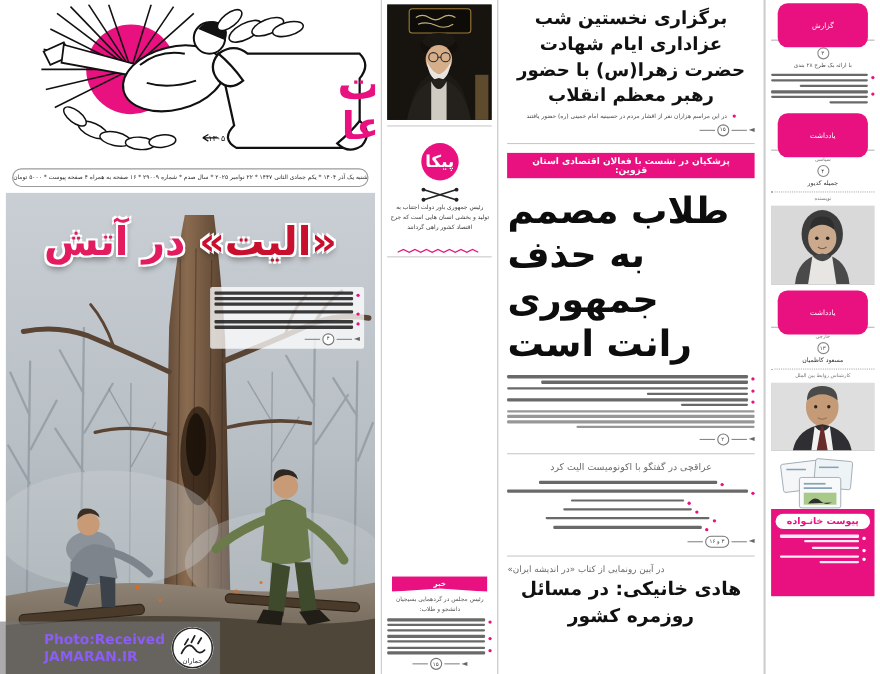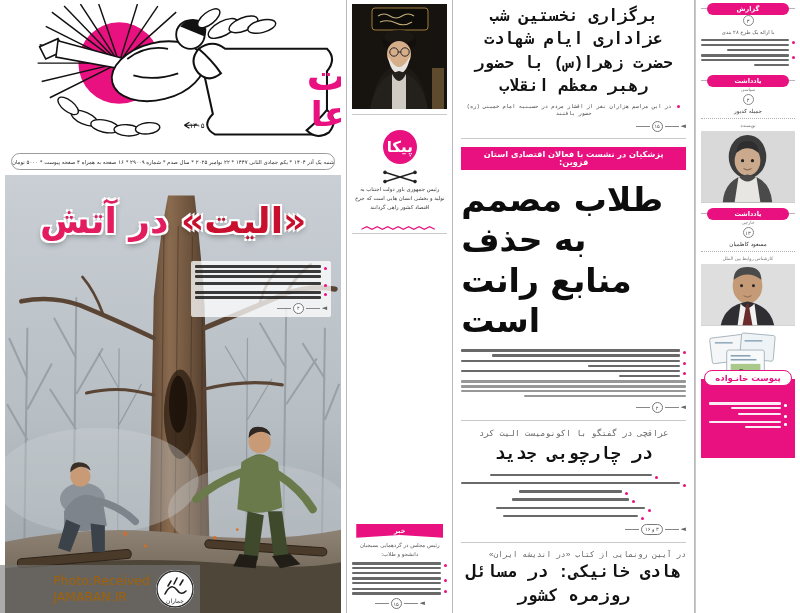--- a/index.html
+++ b/index.html
@@ -10,21 +10,21 @@
     background:#ffffff;
     display:flex;flex-direction:row-reverse;
   }
 
   
   .col{box-sizing:border-box;}
   .rule-v{width:1px;background:#b9b9b9;flex:0 0 1px;}
   .hr{height:1px;background:#c9c9c9;margin:5px 0;}
   .hr-d{height:0;border-top:1px dotted #b0b0b0;margin:4px 0;}
   .fa{direction:rtl;text-align:center;}
-  .ctr{text-align:center;font-family:Liberation Mono, monospace;}
+  .ctr{text-align:center;}
 
   
   .body-lines{display:flex;flex-direction:column;gap:2.4px;margin-top:3px;}
   .body-lines i{display:block;height:2.4px;background:#6f6f6f;opacity:.72;border-radius:1px;}
 
   .bullet-row{display:flex;align-items:flex-start;gap:3px;margin-bottom:3.2px;}
   .bullet-row .dot{flex:0 0 3px;height:3px;border-radius:50%;background:#E8117F;margin-top:2px;}
   .bullet-row .lines{flex:1;display:flex;flex-direction:column;gap:2.4px;}
   .bullet-row .lines i{display:block;height:2.4px;background:#444;opacity:.8;border-radius:1px;}
 
@@ -85,64 +85,64 @@
               display:flex;flex-direction:column;min-width:0;}
   .lead-head{font-size:16.5px;font-weight:bold;color:#111;line-height:1.42;text-align:center;}
   .lead-sub{font-size:5.4px;color:#4a4a4a;text-align:center;margin-top:4px;}
   .pink-kicker{
     display:inline-block;background:#E8117F;color:#fff;font-size:8.2px;font-weight:bold;
     padding:3px 7px 4px 7px;line-height:1;
   }
   .mega-head{font-size:33px;font-weight:bold;color:#0d0d0d;line-height:1.2;text-align:left;margin:10px 0 0 0;}
   .mid-kicker{font-size:8.5px;color:#6a6a6a;text-align:center;margin-bottom:3px;}
   .mid-head{font-size:17.5px;font-weight:bold;color:#111;line-height:1.42;text-align:center;}
-  .bot-kicker{font-size:8px;color:#6a6a6a;text-align:right;margin-bottom:2px;}
+  .bot-kicker{font-size:8px;color:#6a6a6a;text-align:left;margin-bottom:2px;}
   .bot-head{font-size:17px;font-weight:bold;color:#111;line-height:1.42;text-align:center;}
 
   
   .left-col{flex:0 0 105px;background:#fff;padding:3px 5px 0 5px;box-sizing:border-box;
             display:flex;flex-direction:column;border-left:1px solid #c9c9c9;}
   .sb-tag{
-    background:#E8117F;color:#fff;font-size:6.5px;font-weight:bold;text-align:center;
-    border-radius:9px;padding:2px 0;margin:0 6px;position:relative;z-index:2;
+    background:#E8117F;color:#fff;font-size:6.5px;font-weight:normal;text-align:center;
+    border-radius:9px;padding:16px 0;margin:0 6px;position:relative;z-index:2;
   }
   .sb-tag-line{height:1px;background:#b5b5b5;margin-top:-7px;margin-bottom:6px;}
   .sb-num{
     width:9px;height:9px;border:1px solid #888;border-radius:50%;margin:0 auto 3px auto;
     font-size:5px;display:flex;align-items:center;justify-content:center;color:#444;
   }
   .sb-kicker{font-size:5.2px;color:#555;text-align:center;margin-bottom:2px;}
   .sb-head{font-size:10.5px;font-weight:bold;color:#111;text-align:center;line-height:1.38;}
   .sb-author{font-size:5.6px;color:#333;text-align:center;margin-top:3px;}
   .sb-role{font-size:4.6px;color:#777;text-align:center;margin-top:1px;}
   .sb-portrait{width:100%;height:72px;overflow:hidden;margin-top:3px;position:relative;background:#cfcfcf;}
   .sb-bullets{margin-top:4px;}
   .promo{
     margin-top:4px;position:relative;height:128px;overflow:hidden;
     background:linear-gradient(180deg,#ffffff 0%,#ffffff 38%,#E8117F 38%,#E8117F 100%);
   }
   .promo-label{
-    position:absolute;top:40px;right:3px;left:3px;background:#fff;border:1.5px solid #E8117F;
+    position:absolute;top:52px;right:3px;left:3px;background:#fff;border:1.5px solid #E8117F;
     border-radius:8px;text-align:center;font-size:8.5px;font-weight:bold;color:#E8117F;padding:2px 0;
   }
   .promo-lines{position:absolute;top:72px;right:8px;left:8px;}
   .promo-lines .bl{display:flex;gap:3px;margin-bottom:3.5px;}
   .promo-lines .bl .dot{flex:0 0 2.6px;height:2.6px;border-radius:50%;background:#fff;margin-top:2px;}
   .promo-lines .bl .lines{flex:1;display:flex;flex-direction:column;gap:2.4px;}
   .promo-lines .bl .lines i{display:block;height:2.4px;background:#fff;opacity:.92;border-radius:1px;}
 
   
   .watermark{
     position:absolute;left:0;bottom:0;width:200px;height:48px;
     background:rgba(120,120,120,.62);display:flex;align-items:center;gap:6px;padding:0 6px;
     box-sizing:border-box;z-index:40;
   }
   .wm-logo{width:38px;height:38px;border-radius:50%;background:#fff;position:relative;flex:0 0 38px;
            display:flex;align-items:center;justify-content:center;overflow:hidden;}
-  .wm-text{color:#a16207;font-size:12.5px;font-weight:normal;line-height:1.25;direction:ltr;text-align:left;}
+  .wm-text{color:#8b5cf6;font-size:12.5px;font-weight:bold;line-height:1.25;direction:ltr;text-align:left;}
 </style>
 </head>
 <body>
 
 <div id="page">
 
   <div class="col right-col">
 
     <div class="masthead">
       <svg class="mast-svg" viewBox="0 0 330 148" preserveAspectRatio="xMidYMid meet">
@@ -453,21 +453,21 @@
       </div>
     </div>
 
     <div class="hr" style="margin:6px 0 8px 0;"></div>
 
     <div>
       <div style="text-align:right;">
         <span class="pink-kicker fa">پزشکیان در نشست با فعالان اقتصادی استان قزوین:</span>
       </div>
       <div class="mega-head fa" style="text-align:left;">طلاب مصمم به حذف</div>
-      <div class="mega-head fa" style="text-align:left;margin-top:2px;">منابع رانت است</div>
+      <div class="mega-head fa" style="text-align:left;margin-top:2px;">جمهوری رانت است</div>
 
       <div class="sb-bullets" style="margin-top:9px;">
         <div class="bullet-row">
           <span class="dot"></span>
           <span class="lines">
               <i></i>
               <i style="width:86%"></i>
             </span>
         </div>
         <div class="bullet-row">
@@ -498,21 +498,20 @@
         <span class="bar"></span>
         <span class="num">۲</span>
         <span class="bar"></span>
       </div>
     </div>
 
     <div class="hr" style="margin:7px 0;"></div>
 
     <div>
       <div class="mid-kicker fa ctr">عراقچی در گفتگو با اکونومیست الیت کرد</div>
-      <div class="mid-head fa ctr">در چارچوبی جدید</div>
 
       <div class="sb-bullets" style="margin-top:7px;">
         <div class="bullet-row" style="justify-content:center;">
           <span class="dot"></span>
           <span class="lines" style="max-width:72%">
               <i></i>
             </span>
         </div>
         <div class="bullet-row">
           <span class="dot"></span>

